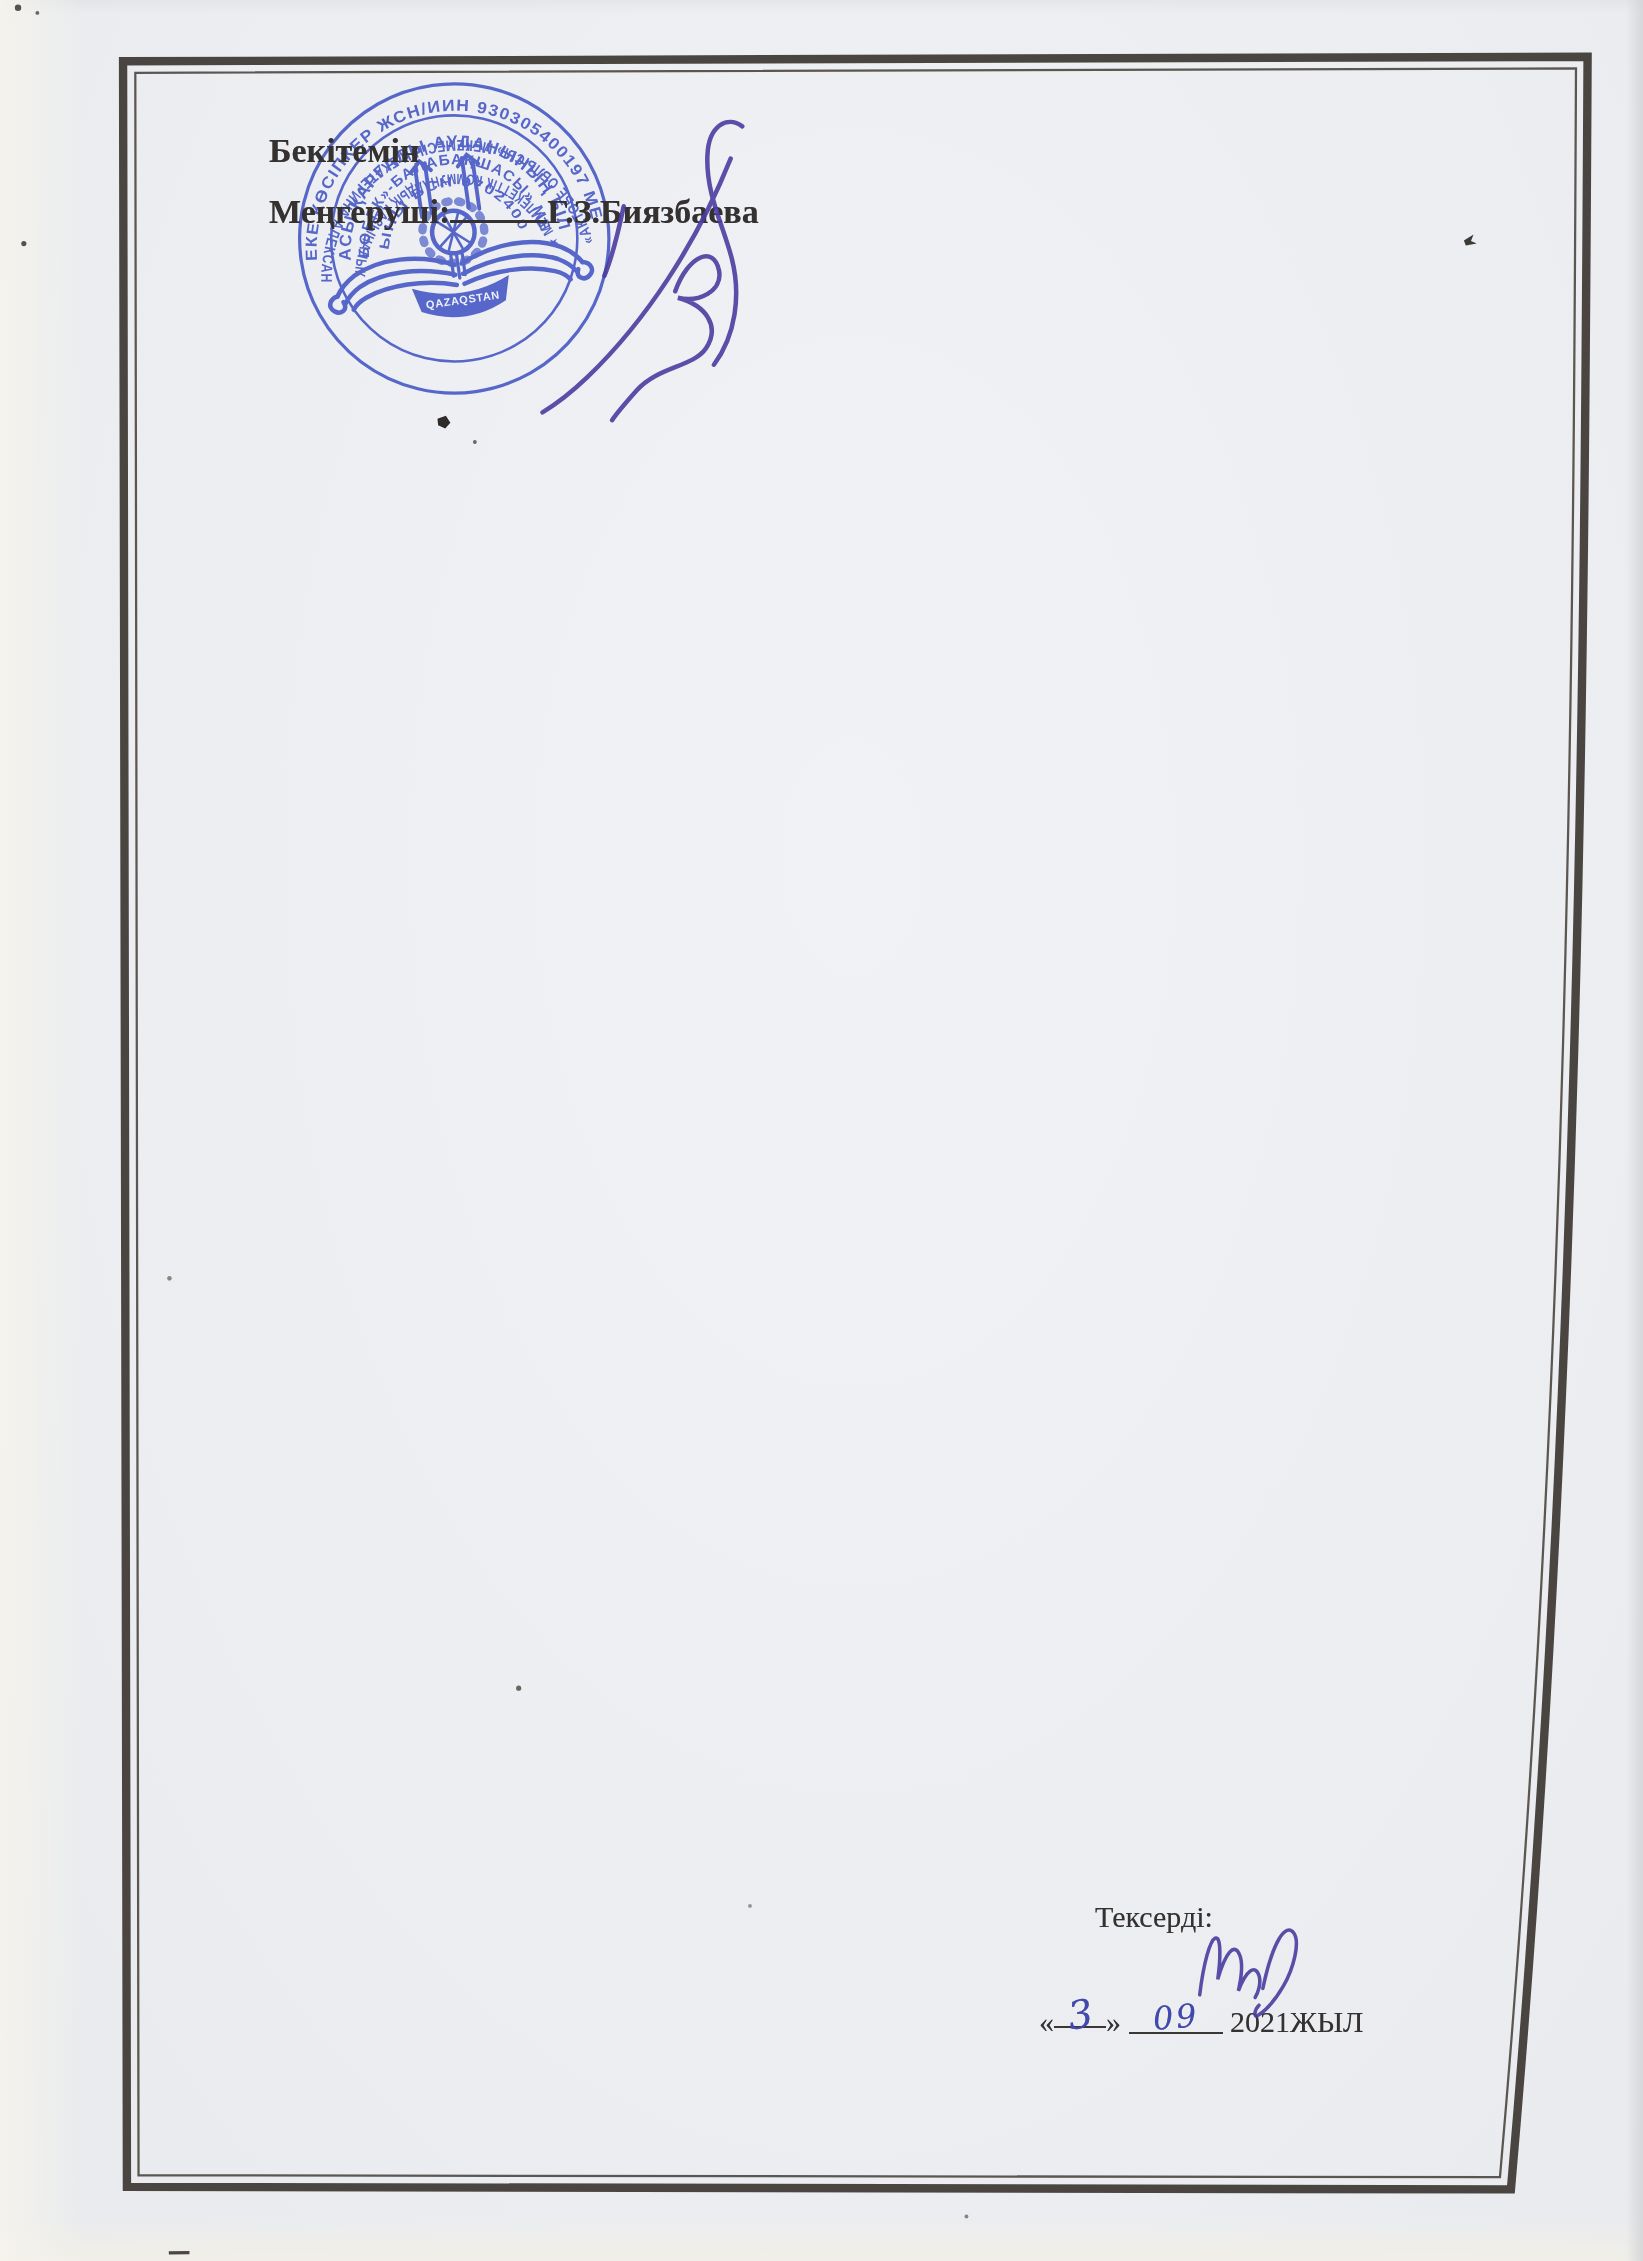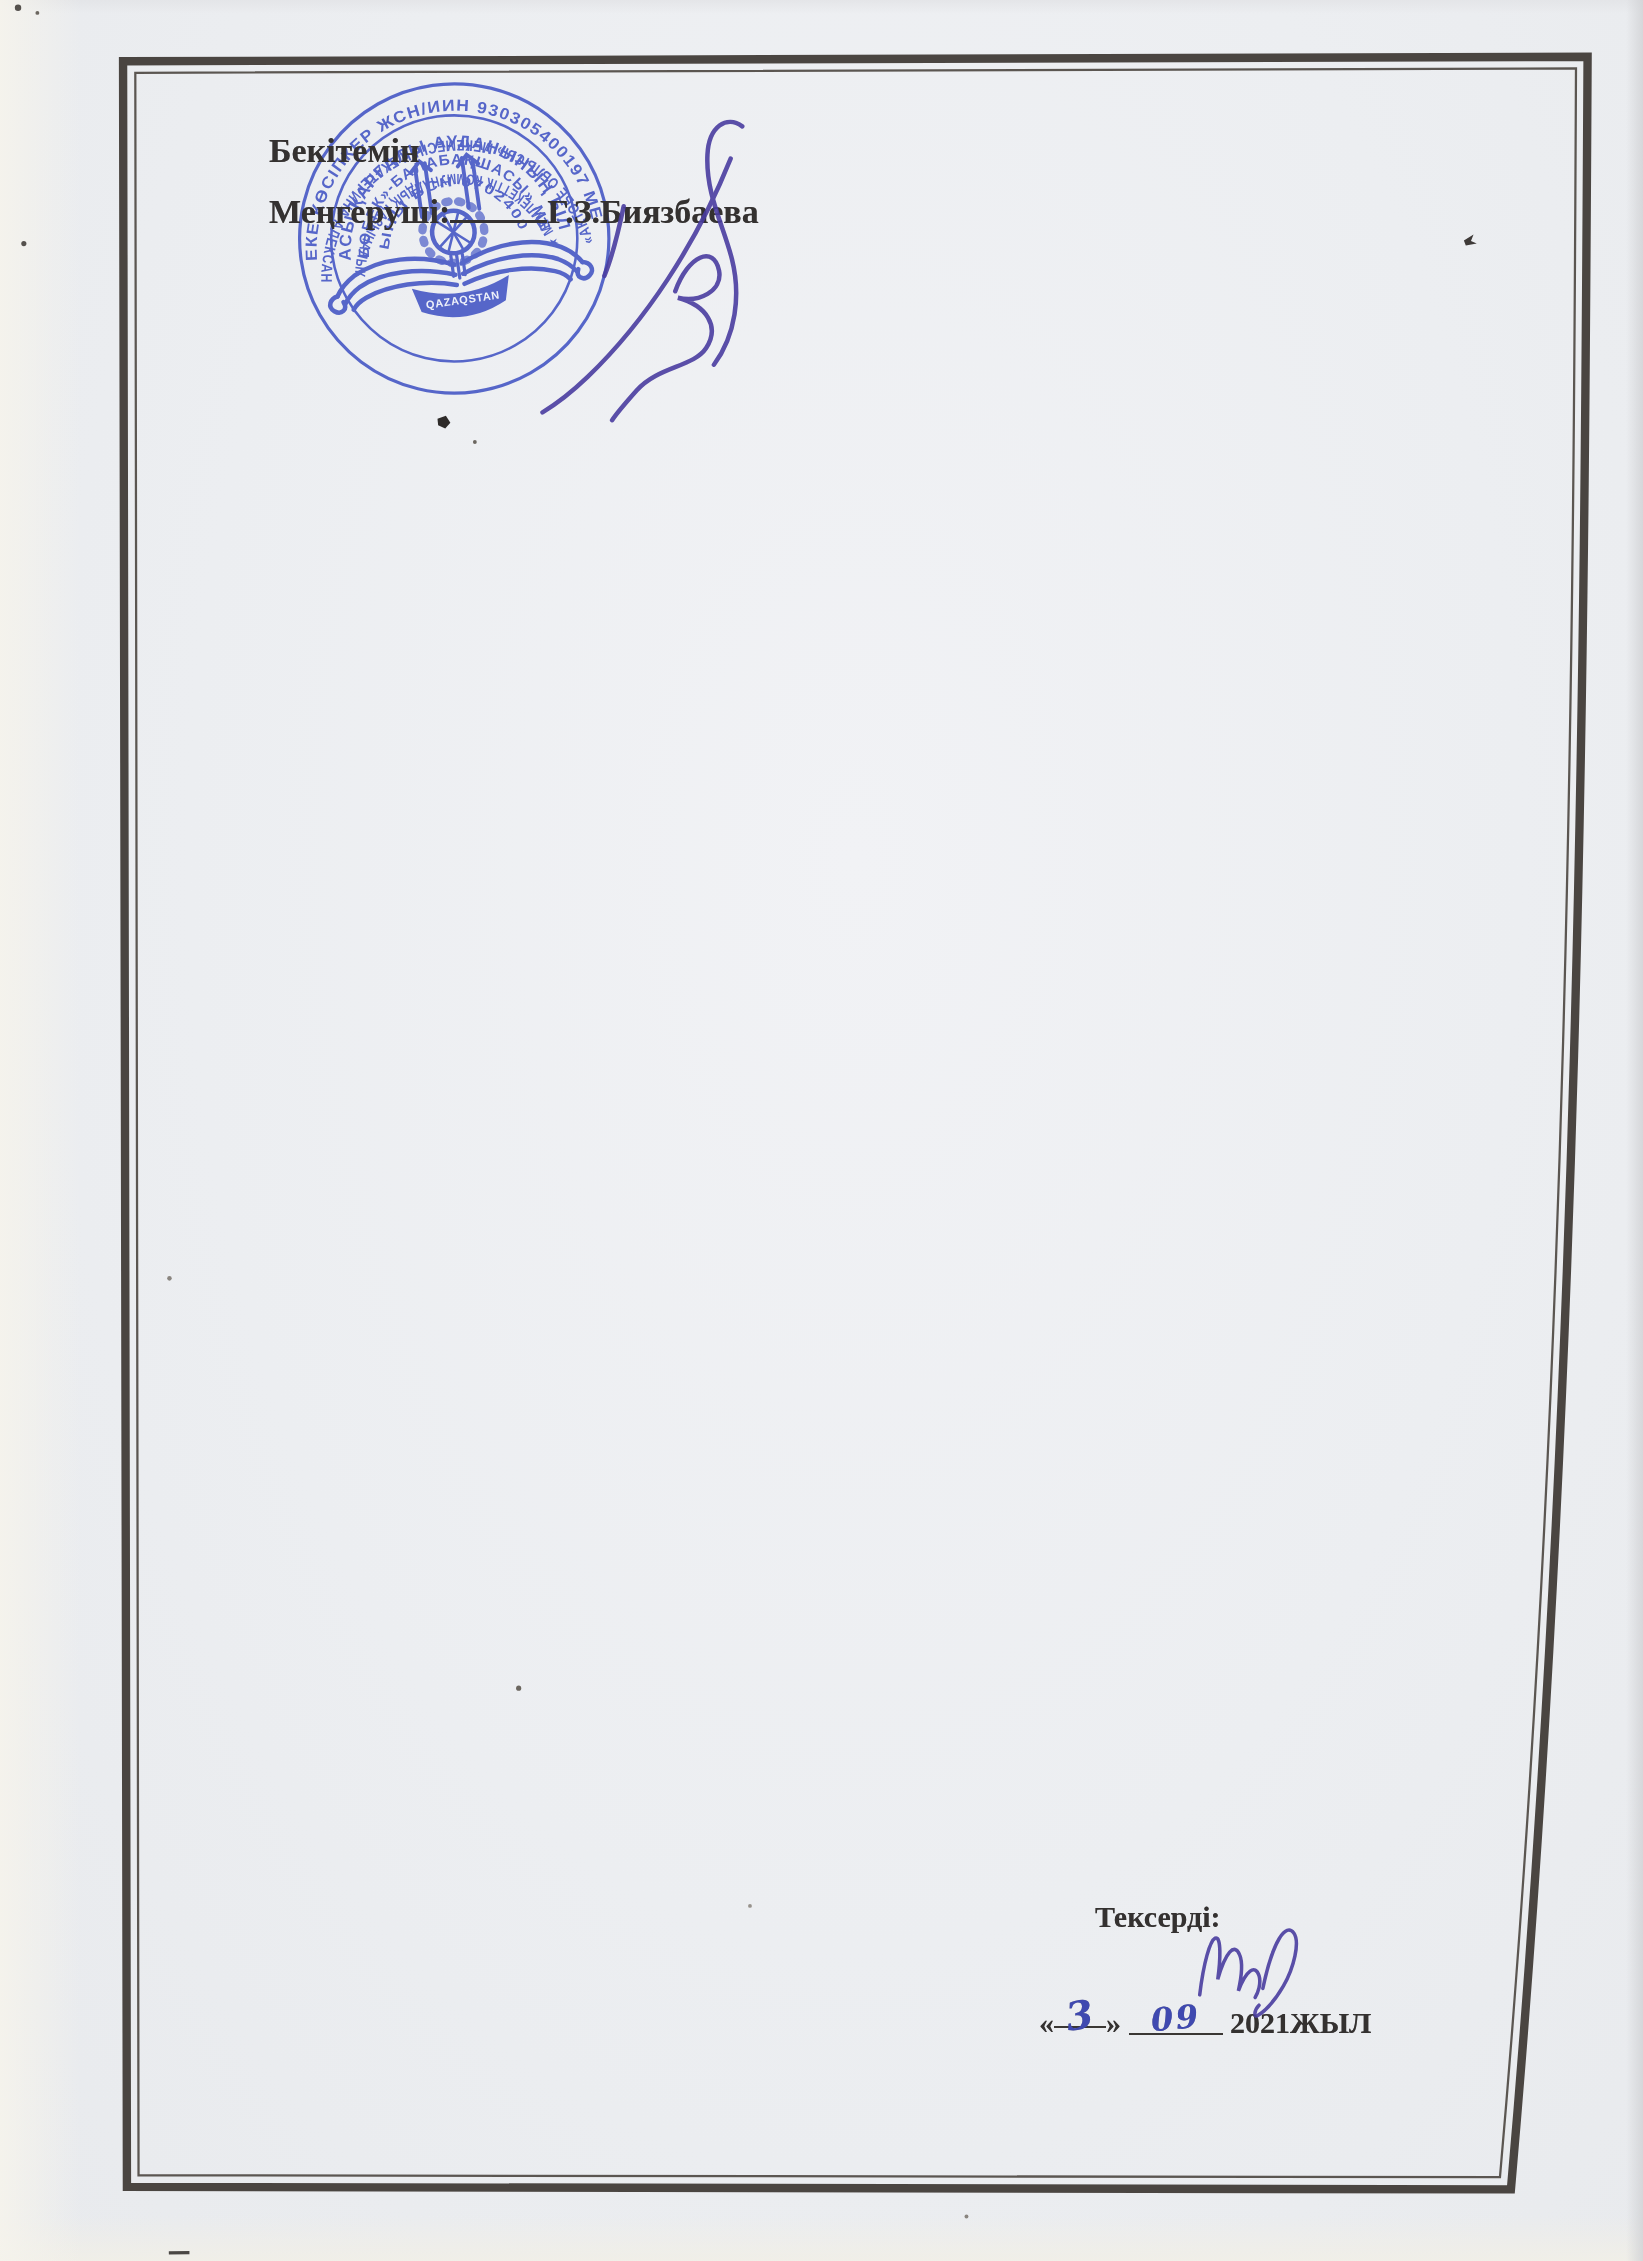--- a/index.html
+++ b/index.html
@@ -15,21 +15,21 @@
       radial-gradient(ellipse at 52% 38%, #f1f2f5 0%, #ecEEF1 55%, #e8eaed 100%);
     background-color:#edeff2;
     font-family:"Liberation Serif","DejaVu Serif",serif;
     color:#343130;
   }
   svg.layer{position:absolute;left:0;top:0;z-index:1;}
   svg.stamp-layer{z-index:2;opacity:.88;filter:blur(0.3px);}
   svg.ink-layer{z-index:4;opacity:.9;filter:blur(0.2px);}
   .text-layer{position:absolute;left:0;top:0;width:100%;height:100%;z-index:3;}
   .text-layer > div{position:absolute;white-space:nowrap;}
-  .soft{text-shadow:0 0 0.6px rgba(52,49,48,.45);font-weight:bold;}
+  .soft{text-shadow:0 0 0.6px rgba(52,49,48,.45);}
 
   
   .approve-word{left:269px;top:132px;font-size:34px;font-weight:bold;text-align:center;}
   .role-line{left:269px;top:186px;font-size:34px;font-weight:bold;}
   .sig-underline{display:inline-block;width:97px;height:34px;border-bottom:3.2px solid #343130;vertical-align:baseline;}
 
   
   .title-block{left:129px;top:778px;width:1443px;text-align:center;
     font-size:36px;font-weight:bold;line-height:44px;white-space:nowrap;}
   .title-block .l1{margin-left:113px;}

